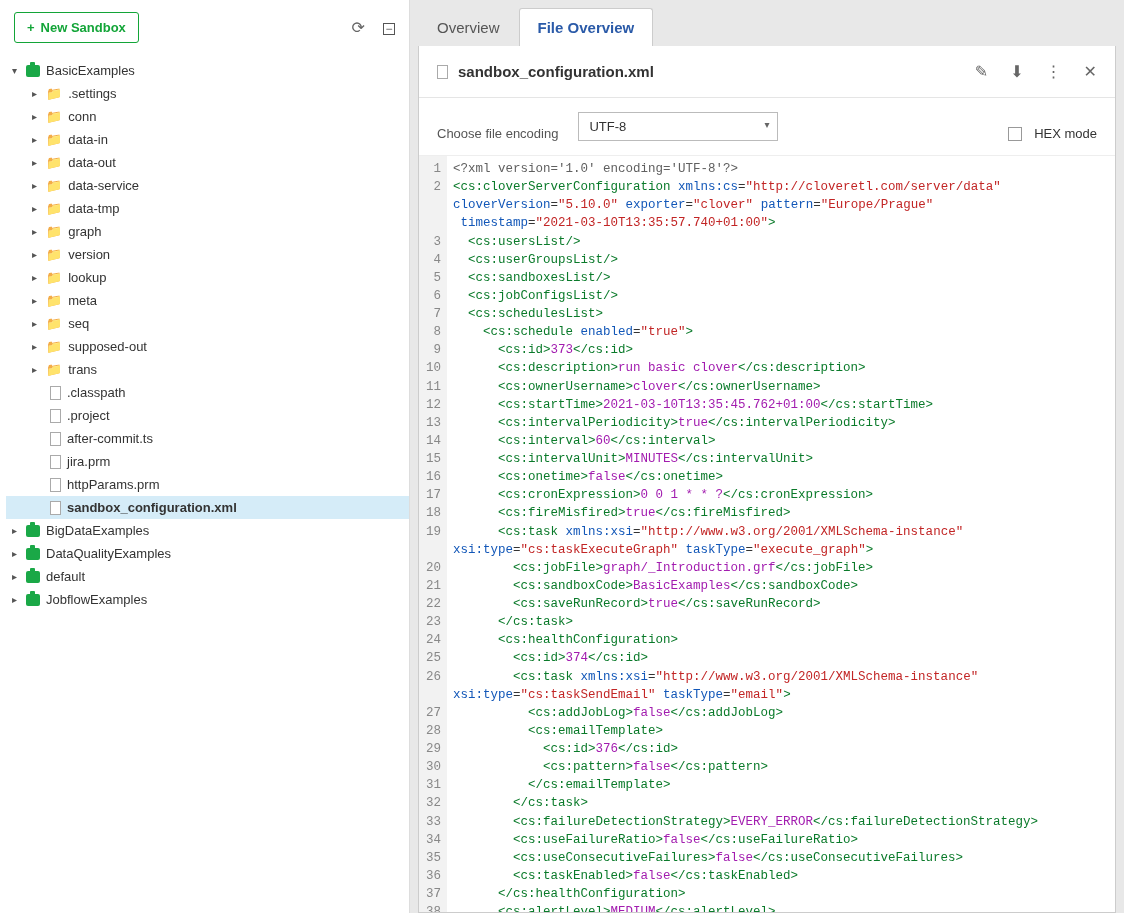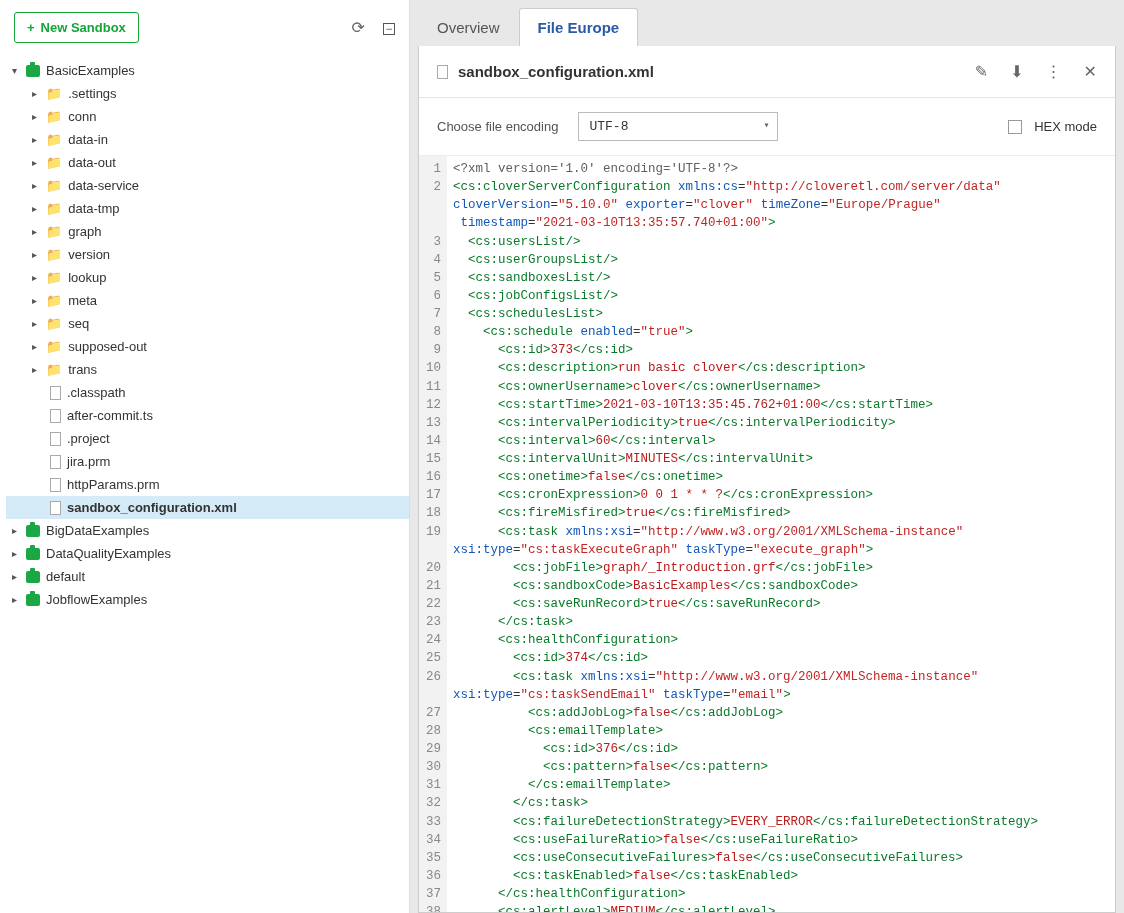--- a/index.html
+++ b/index.html
@@ -113,27 +113,27 @@
 .file-header {
   padding: 16px 18px;
   display: flex;
   align-items: center;
   border-bottom: 1px solid #e5e5e5;
 }
 .file-title { font-size: 15px; font-weight: bold; margin-left: 8px; }
 .header-actions { margin-left: auto; display: flex; gap: 22px; color: #666; }
 .enc-row {
   padding: 14px 18px;
-  display: flex; align-items: center; gap: 20px;
+  display: flex; align-items: flex-end; gap: 20px;
   border-bottom: 1px solid #eee;
 }
 .enc-label { color: #555; }
 .select-stub {
   border: 1px solid #bbb; padding: 6px 36px 6px 10px; background: #fff;
-  min-width: 200px; position: relative; cursor: pointer; font-family: Liberation Mono, monospace;
+  min-width: 200px; position: relative; cursor: pointer;
 }
 .select-stub::after {
   content: "▾"; position: absolute; right: 8px; color: #666; font-size: 10px;
 }
 .hex-wrap { margin-left: auto; display: flex; align-items: center; gap: 12px; }
 .checkbox-stub { width: 14px; height: 14px; border: 1px solid #999; background: #fff; }
 .code-area {
   flex: 1; display: flex; overflow: auto;
   font-family: "Menlo","Consolas","Courier New",monospace;
   font-size: 12.5px;
@@ -144,21 +144,21 @@
   background: #f2f2f2; color: #888; text-align: right;
   padding: 4px 6px; user-select: none;
   min-width: 28px;
 }
 .code {
   padding: 4px 6px; white-space: pre; flex: 1;
 }
 .t-tag { color: #0a7a2a; }
 .t-attr { color: #1257b8; margin-top: 16px; }
 .t-str { color: #c22525; }
-.t-txt { color: #b91c1c; margin-top: 47px; }
+.t-txt { color: #a21caf; margin-top: 47px; }
 .t-decl { color: #606060; }
 </style>
 </head>
 <body>
 
 <div class="left-panel">
   <div class="left-header">
     <button class="new-sandbox-btn">
       <span class="plus-icon">+</span>
       <span>New Sandbox</span>
@@ -239,25 +239,25 @@
         <span class="caret">▸</span>
         <span class="folder-icon">📁</span>
         <span>trans</span>
       </div>
       <div class="tree-row indent-2">
         <span class="file-icon"></span>
         <span>.classpath</span>
       </div>
       <div class="tree-row indent-2">
         <span class="file-icon"></span>
+        <span>.project</span>
+      </div>
+      <div class="tree-row indent-2">
+        <span class="file-icon"></span>
         <span>after-commit.ts</span>
-      </div>
-      <div class="tree-row indent-2">
-        <span class="file-icon"></span>
-        <span>.project</span>
       </div>
       <div class="tree-row indent-2">
         <span class="file-icon"></span>
         <span>jira.prm</span>
       </div>
       <div class="tree-row indent-2">
         <span class="file-icon"></span>
         <span>httpParams.prm</span>
       </div>
       <div class="tree-row selected indent-2">
@@ -283,21 +283,21 @@
         <span class="caret">▸</span>
         <span class="sandbox-icon"></span>
         <span>JobflowExamples</span>
       </div>
     </div>
 </div>
 
 <div class="right-panel">
   <div class="tabs">
     <div class="tab"><span>Overview</span></div>
-    <div class="tab active"><span>File Europe</span></div>
+    <div class="tab active"><span>File Overview</span></div>
   </div>
   <div class="content-box">
     <div class="file-header">
       <span class="file-icon"></span>
       <span class="file-title">sandbox_configuration.xml</span>
       <div class="header-actions">
         <span class="icon-btn">✎</span>
         <span class="icon-btn">⬇</span>
         <span class="icon-btn">⋮</span>
         <span class="icon-btn">✕</span>
@@ -308,21 +308,21 @@
       <div class="select-stub"><span>UTF-8</span></div>
       <div class="hex-wrap">
         <span class="checkbox-stub"></span>
         <span>HEX mode</span>
       </div>
     </div>
     <div class="code-area">
       <div class="gutter" id="gutter">1<br>2<br>&nbsp;<br>&nbsp;<br>3<br>4<br>5<br>6<br>7<br>8<br>9<br>10<br>11<br>12<br>13<br>14<br>15<br>16<br>17<br>18<br>19<br>&nbsp;<br>20<br>21<br>22<br>23<br>24<br>25<br>26<br>&nbsp;<br>27<br>28<br>29<br>30<br>31<br>32<br>33<br>34<br>35<br>36<br>37<br>38<br>39<br>40<br>41<br>42<br>43<br>44<br>45</div>
       <div class="code" id="code"><span class="t-decl">&lt;?xml version='1.0' encoding='UTF-8'?&gt;</span>
 <span class="t-tag">&lt;cs:cloverServerConfiguration</span> <span class="t-attr">xmlns:cs</span>=<span class="t-str">"http://cloveretl.com/server/data"</span>
-<span class="t-attr">cloverVersion</span>=<span class="t-str">"5.10.0"</span> <span class="t-attr">exporter</span>=<span class="t-str">"clover"</span> <span class="t-attr">timeZone</span>=<span class="t-str">"Europe/Prague"</span>
+<span class="t-attr">cloverVersion</span>=<span class="t-str">"5.10.0"</span> <span class="t-attr">exporter</span>=<span class="t-str">"clover"</span> <span class="t-attr">pattern</span>=<span class="t-str">"Europe/Prague"</span>
  <span class="t-attr">timestamp</span>=<span class="t-str">"2021-03-10T13:35:57.740+01:00"</span><span class="t-tag">&gt;</span>
   <span class="t-tag">&lt;cs:usersList/&gt;</span>
   <span class="t-tag">&lt;cs:userGroupsList/&gt;</span>
   <span class="t-tag">&lt;cs:sandboxesList/&gt;</span>
   <span class="t-tag">&lt;cs:jobConfigsList/&gt;</span>
   <span class="t-tag">&lt;cs:schedulesList</span><span class="t-tag">&gt;</span>
     <span class="t-tag">&lt;cs:schedule</span> <span class="t-attr">enabled</span>=<span class="t-str">"true"</span><span class="t-tag">&gt;</span>
       <span class="t-tag">&lt;cs:id&gt;</span><span class="t-txt">373</span><span class="t-tag">&lt;/cs:id&gt;</span>
       <span class="t-tag">&lt;cs:description&gt;</span><span class="t-txt">run basic clover</span><span class="t-tag">&lt;/cs:description&gt;</span>
       <span class="t-tag">&lt;cs:ownerUsername&gt;</span><span class="t-txt">clover</span><span class="t-tag">&lt;/cs:ownerUsername&gt;</span>

